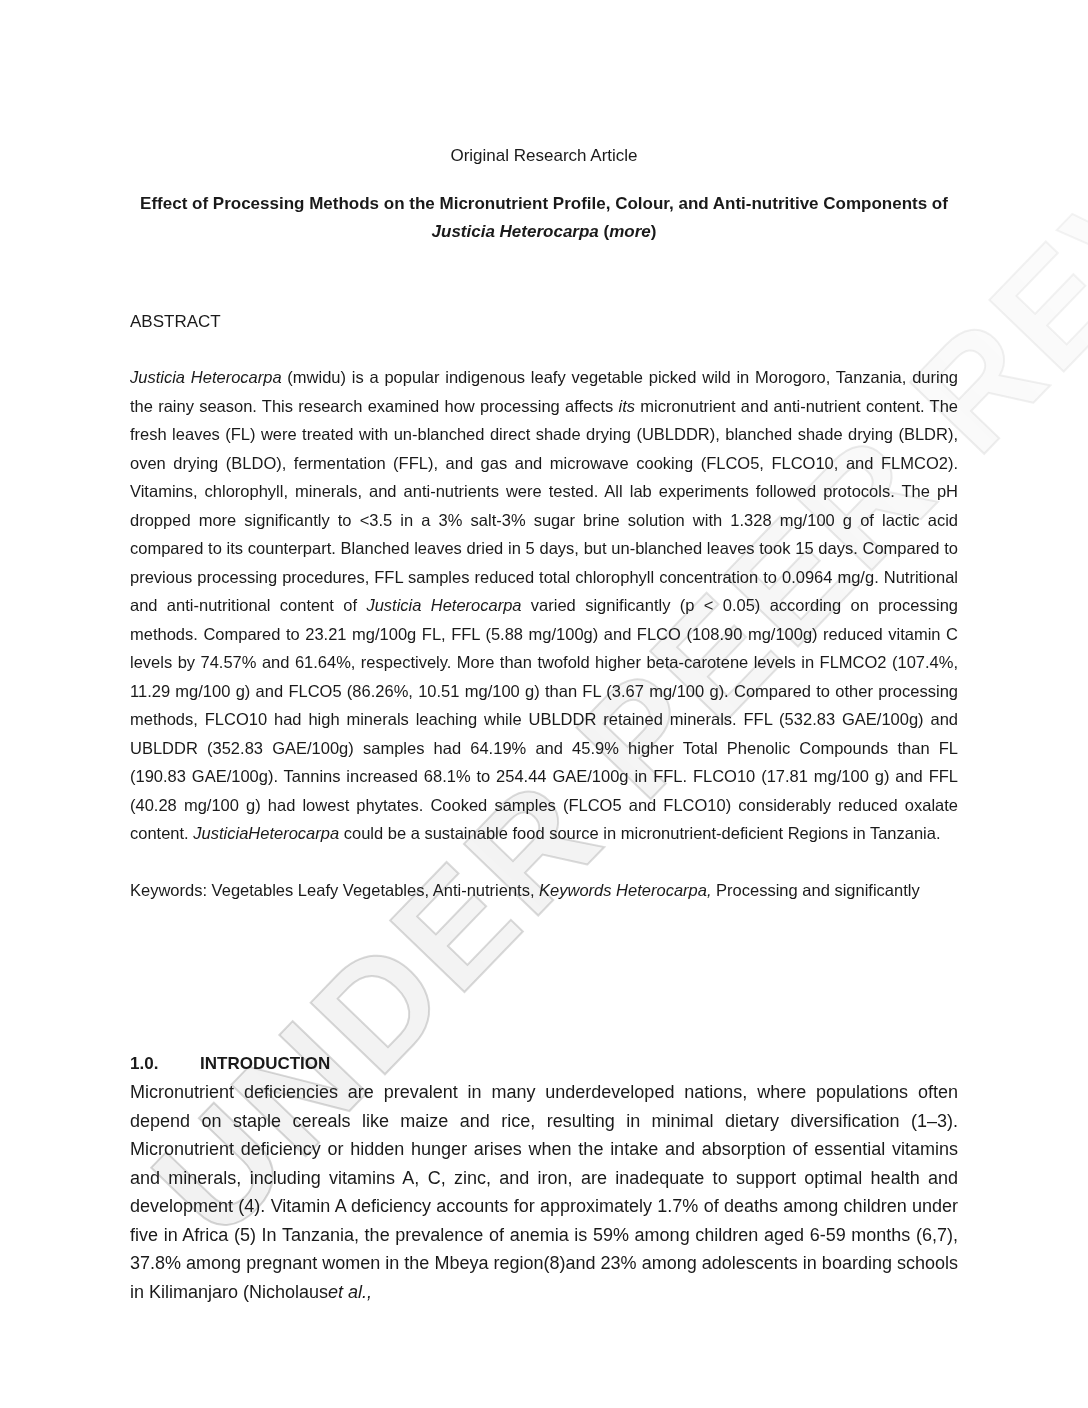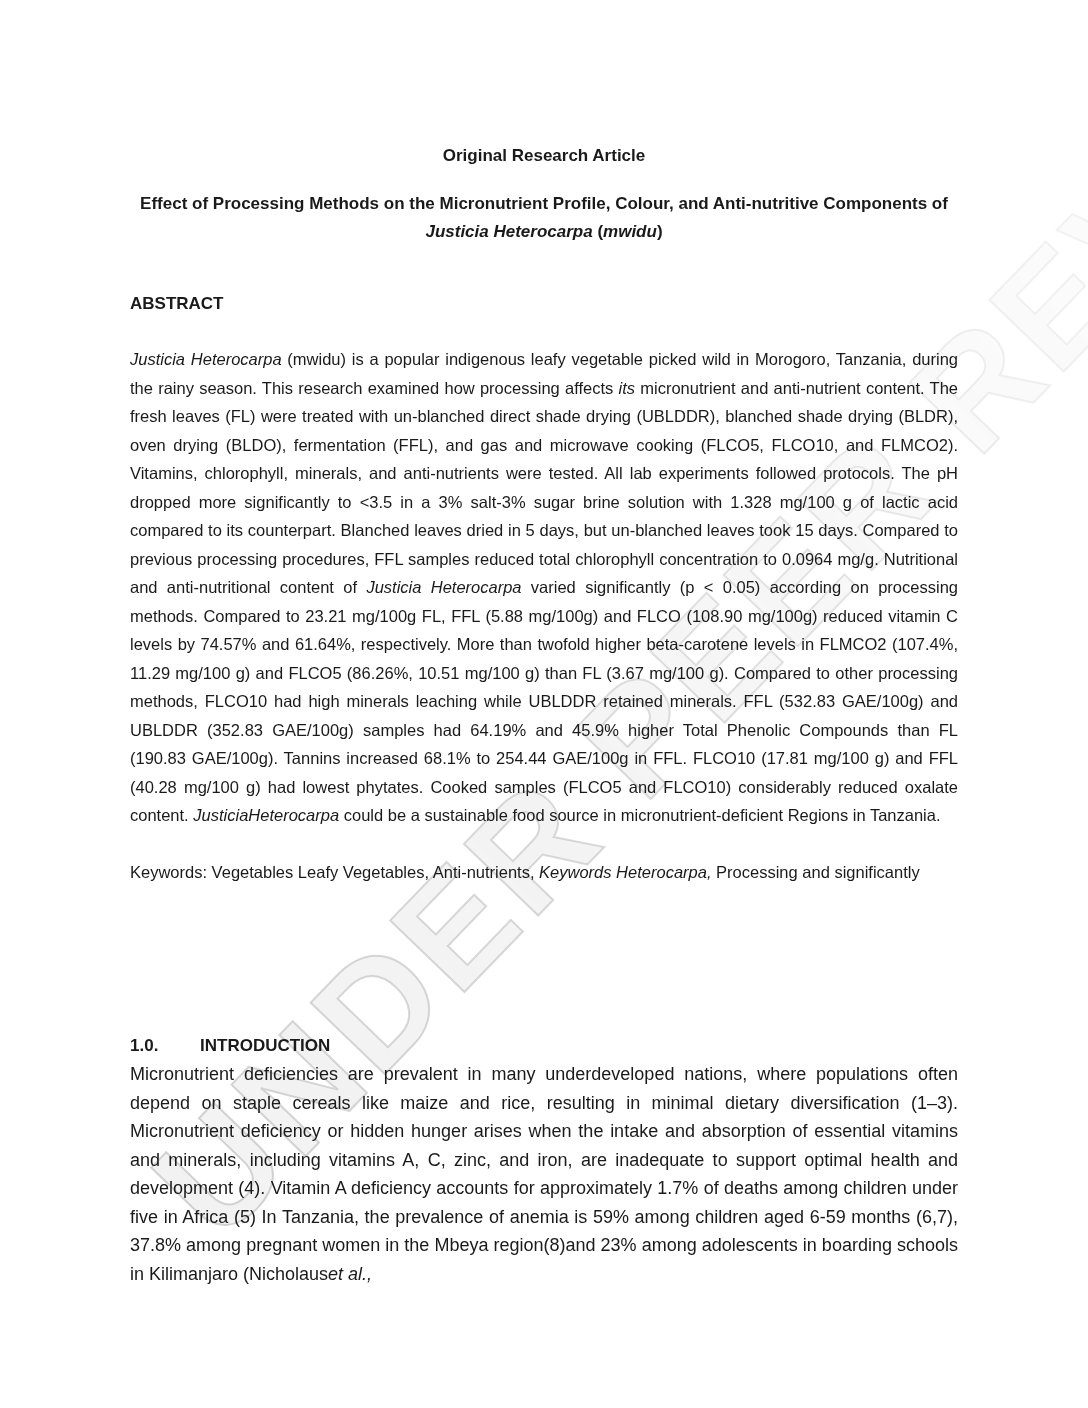--- a/index.html
+++ b/index.html
@@ -16,36 +16,36 @@
     font-family: "Liberation Sans", "DejaVu Sans", sans-serif;
     color: #1a1a1a;
   }
   .content {
     position: relative;
     padding: 142px 130px 0 130px;
     z-index: 2;
   }
   .article-type {
     text-align: center;
-    font-weight: bold;
+    font-weight: normal;
     font-size: 17px;
     line-height: 28px;
   }
   .paper-title {
     text-align: center;
     font-weight: bold;
     font-size: 17px;
     line-height: 28px;
     margin: 20px auto 0 auto;
     max-width: 840px;
   }
   .abstract-heading {
-    font-weight: bold;
+    font-weight: normal;
     font-size: 17px;
-    margin-top: 44px;
+    margin-top: 62px;
     line-height: 28px;
   }
   .body-par {
     font-size: 16.5px;
     line-height: 28.5px;
     text-align: justify;
     margin-top: 27px;
   }
   .keywords {
     font-size: 16.5px;
@@ -92,21 +92,21 @@
 <body>
 
 <div class="page">
 
   <div class="watermark">UNDER PEER REVIEW</div>
 
   <div class="content">
 
     <div class="article-type">Original Research Article</div>
 
-    <div class="paper-title"><span>Effect of Processing Methods on the Micronutrient Profile, Colour, and Anti-nutritive Components of </span><span style="font-style: italic;">Justicia Heterocarpa</span><span> (</span><span style="font-style: italic;">mwidu</span><span>)</span></div>
+    <div class="paper-title"><span>Effect of Processing Methods on the Micronutrient Profile, Colour, and Anti-nutritive Components of </span><span style="font-style: italic;">Justicia Heterocarpa</span><span> (</span><span style="font-style: italic;">more</span><span>)</span></div>
 
     <div class="abstract-heading">ABSTRACT</div>
 
     <div class="body-par"><span style="font-style: italic;">Justicia Heterocarpa</span><span> (mwidu) is a popular indigenous leafy vegetable picked wild in Morogoro, Tanzania, during the rainy season. This research examined how processing affects </span><span style="font-style: italic;">its</span><span> micronutrient and anti-nutrient content. The fresh leaves (FL) were treated with un-blanched direct shade drying (UBLDDR), blanched shade drying (BLDR), oven drying (BLDO), fermentation (FFL), and gas and microwave cooking (FLCO5, FLCO10, and FLMCO2). Vitamins, chlorophyll, minerals, and anti-nutrients were tested. All lab experiments followed protocols. The pH dropped more significantly to &lt;3.5 in a 3% salt-3% sugar brine solution with 1.328 mg/100 g of lactic acid compared to its counterpart. Blanched leaves dried in 5 days, but un-blanched leaves took 15 days. Compared to previous processing procedures, FFL samples reduced total chlorophyll concentration to 0.0964 mg/g. Nutritional and anti-nutritional content of </span><span style="font-style: italic;">Justicia Heterocarpa</span><span> varied significantly (p &lt; 0.05) according on processing methods. Compared to 23.21 mg/100g FL, FFL (5.88 mg/100g) and FLCO (108.90 mg/100g) reduced vitamin C levels by 74.57% and 61.64%, respectively. More than twofold higher beta-carotene levels in FLMCO2 (107.4%, 11.29 mg/100 g) and FLCO5 (86.26%, 10.51 mg/100 g) than FL (3.67 mg/100 g). Compared to other processing methods, FLCO10 had high minerals leaching while UBLDDR retained minerals. FFL (532.83 GAE/100g) and UBLDDR (352.83 GAE/100g) samples had 64.19% and 45.9% higher Total Phenolic Compounds than FL (190.83 GAE/100g). Tannins increased 68.1% to 254.44 GAE/100g in FFL. FLCO10 (17.81 mg/100 g) and FFL (40.28 mg/100 g) had lowest phytates. Cooked samples (FLCO5 and FLCO10) considerably reduced oxalate content. </span><span style="font-style: italic;">JusticiaHeterocarpa</span><span> could be a sustainable food source in micronutrient-deficient Regions in Tanzania.</span></div>
 
     <div class="keywords"><span>Keywords: Vegetables Leafy Vegetables, Anti-nutrients, </span><span style="font-style: italic;">Keywords Heterocarpa,</span><span> Processing and significantly</span></div>
 
     <div class="section-heading">
       <span class="sec-num">1.0.</span><span>INTRODUCTION</span>
     </div>

